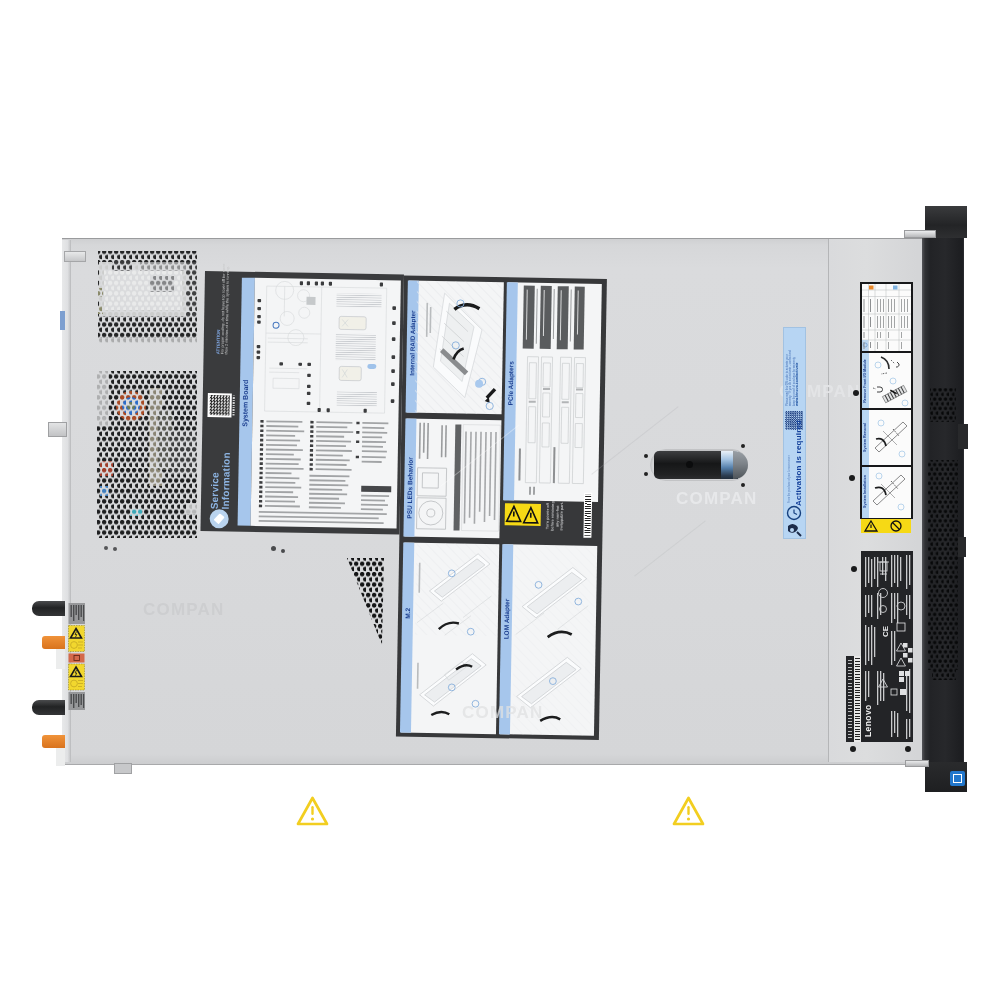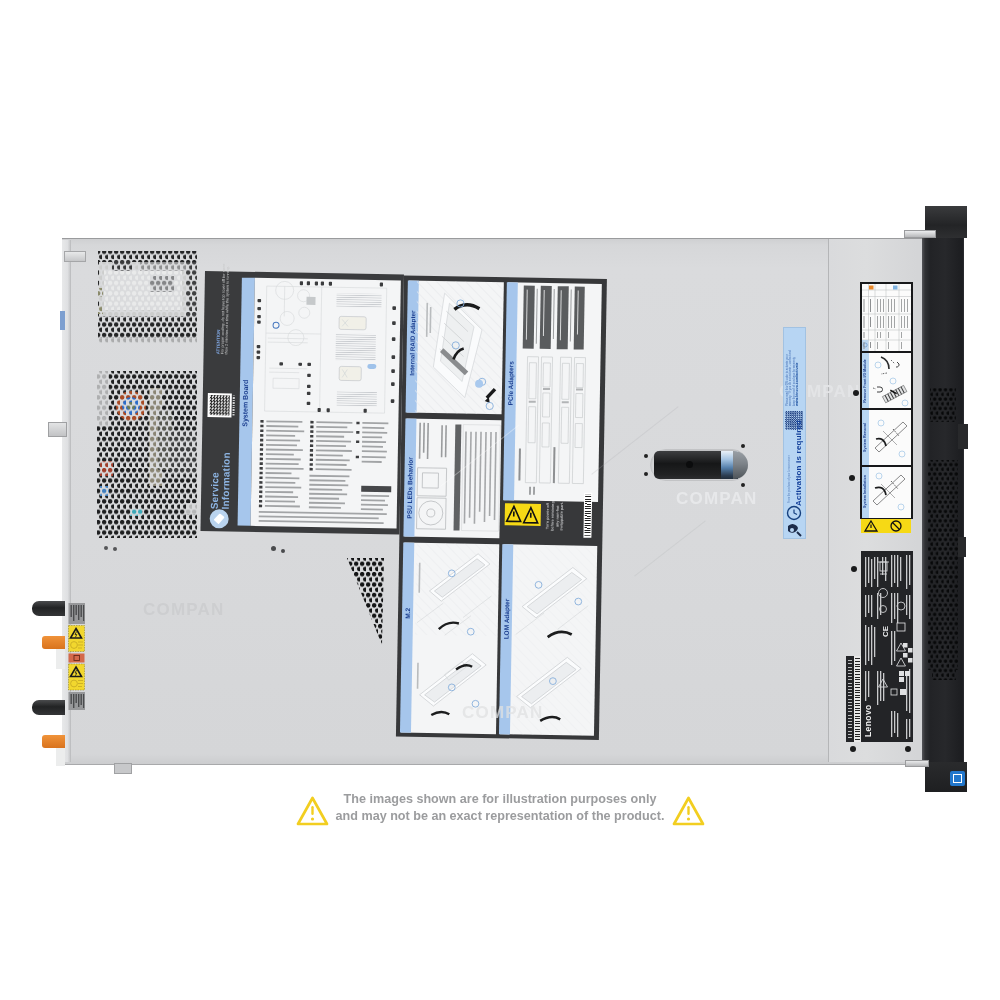--- a/index.html
+++ b/index.html
@@ -785,15 +785,14 @@
   <svg class="abs" style="left:296px;top:795px;" width="33" height="34">
     <path d="M16.5 3 L31 29 L2 29 Z" fill="none" stroke="#f2ce20" stroke-width="2.7" stroke-linejoin="round"></path>
     <rect x="15.3" y="11" width="2.4" height="9" rx="1.2" fill="#f2ce20"></rect>
     <circle cx="16.5" cy="24" r="1.6" fill="#f2ce20"></circle>
   </svg>
   <svg class="abs" style="left:672px;top:795px;" width="33" height="34">
     <path d="M16.5 3 L31 29 L2 29 Z" fill="none" stroke="#f2ce20" stroke-width="2.7" stroke-linejoin="round"></path>
     <rect x="15.3" y="11" width="2.4" height="9" rx="1.2" fill="#f2ce20"></rect>
     <circle cx="16.5" cy="24" r="1.6" fill="#f2ce20"></circle>
   </svg>
-  <div class="abs" style="left:300px;top:791px;width:400px;text-align:center;color:#9b9c9e;font-size:12.6px;font-weight:bold;line-height:16.8px;">The images shown are for illustration purposes only<br>and may not be an exact representation of the product.</div>
 
 </div>
 
 </body></html>

